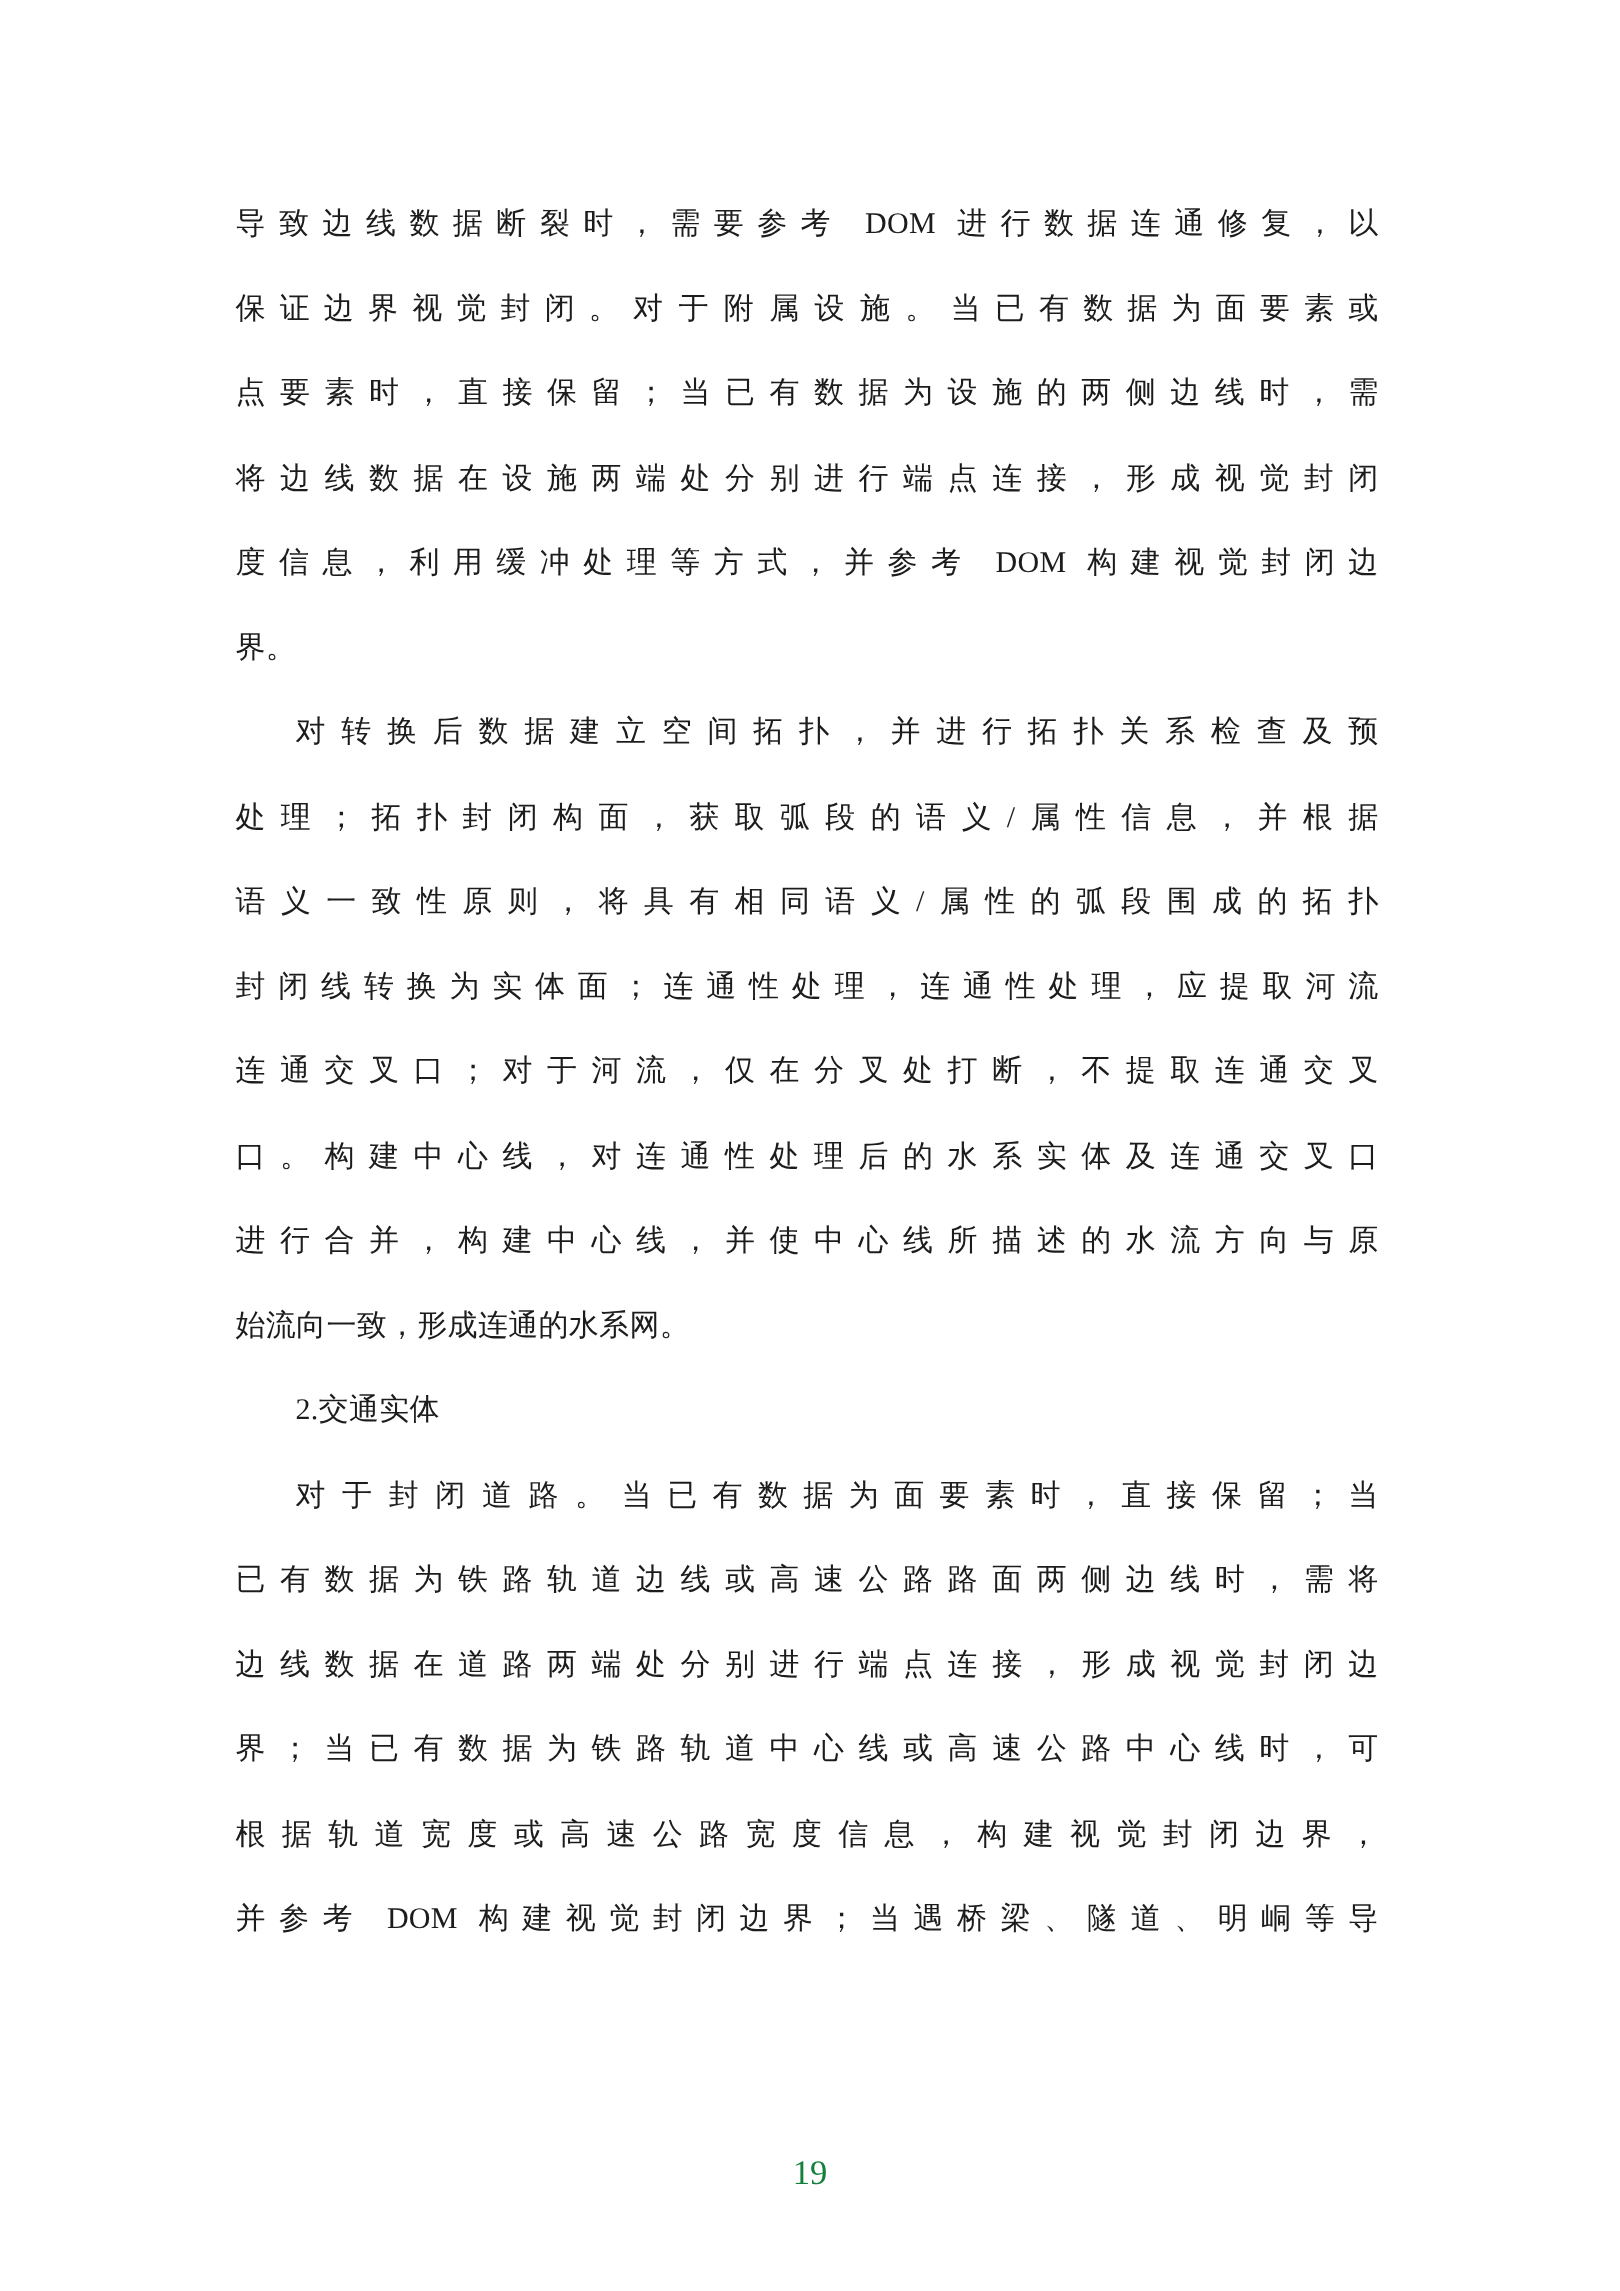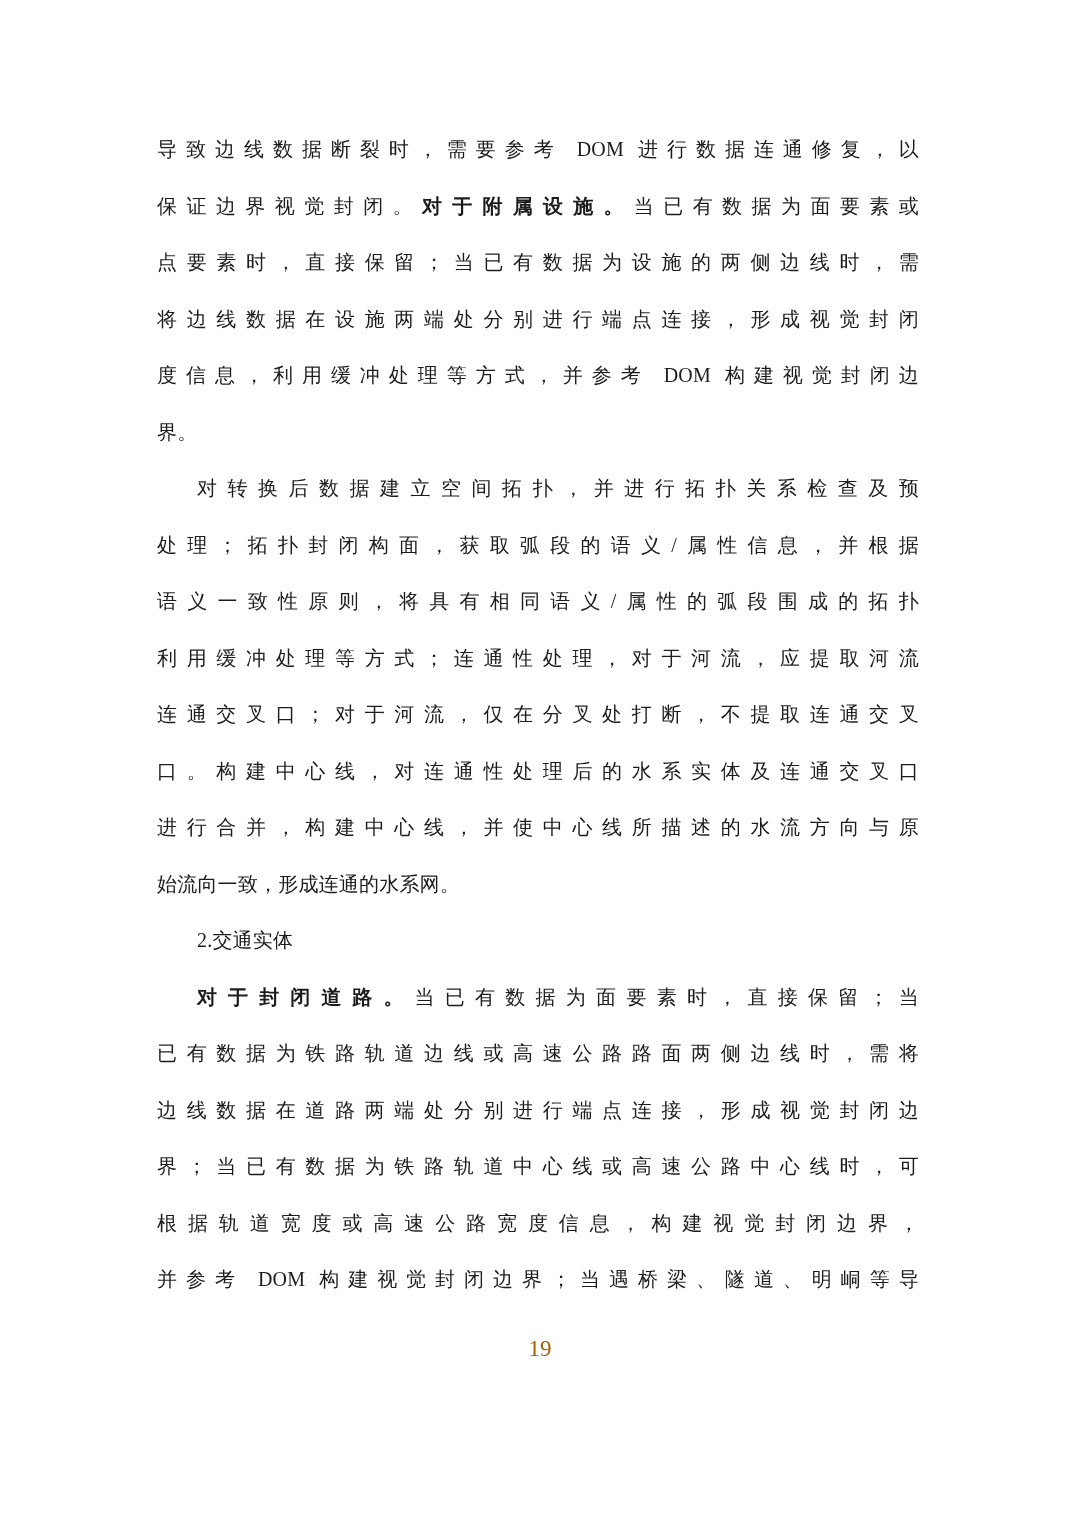--- a/index.html
+++ b/index.html
@@ -39,33 +39,33 @@
   }
   .line.noj {
     text-align: left;
     text-align-last: left;
   }
   .line.ind {
     text-indent: 2em;
     text-align: center;
   }
   .b {
-    font-weight: 700;
+    font-weight: 400;
     font-family: "Liberation Sans", "DejaVu Sans", sans-serif;
     letter-spacing: 1px;
   }
   .pagenum {
     position: absolute;
     left: 0;
     right: 0;
-    top: 1334px;
+    top: 1434px;
     text-align: center;
     font-size: 23px;
     line-height: 30px;
-    color: #a16207;
+    color: #15803d;
   }
 </style>
 </head>
 <body>
 
 <div class="page">
   <div class="textblock">
 
     <div class="line"><span>导致边线数据断裂时，需要参考 DOM 进行数据连通修复，以</span></div>
 
@@ -79,21 +79,21 @@
     <div class="line"><span>度信息，利用缓冲处理等方式，并参考 DOM 构建视觉封闭边</span></div>
 
     <div class="line noj"><span>界。</span></div>
 
     <div class="line ind"><span>对转换后数据建立空间拓扑，并进行拓扑关系检查及预</span></div>
 
     <div class="line"><span>处理；拓扑封闭构面，获取弧段的语义/属性信息，并根据</span></div>
 
     <div class="line"><span>语义一致性原则，将具有相同语义/属性的弧段围成的拓扑</span></div>
 
-    <div class="line"><span>利用缓冲处理等方式；连通性处理，对于河流，应提取河流</span></div>
+    <div class="line"><span>封闭线转换为实体面；连通性处理，连通性处理，应提取河流</span></div>
 
     <div class="line"><span>连通交叉口；对于河流，仅在分叉处打断，不提取连通交叉</span></div>
 
     <div class="line"><span>口。构建中心线，对连通性处理后的水系实体及连通交叉口</span></div>
 
     <div class="line"><span>进行合并，构建中心线，并使中心线所描述的水流方向与原</span></div>
 
     <div class="line noj"><span>始流向一致，形成连通的水系网。</span></div>
 
     <div class="line noj ind"><span>2.交通实体</span></div>

